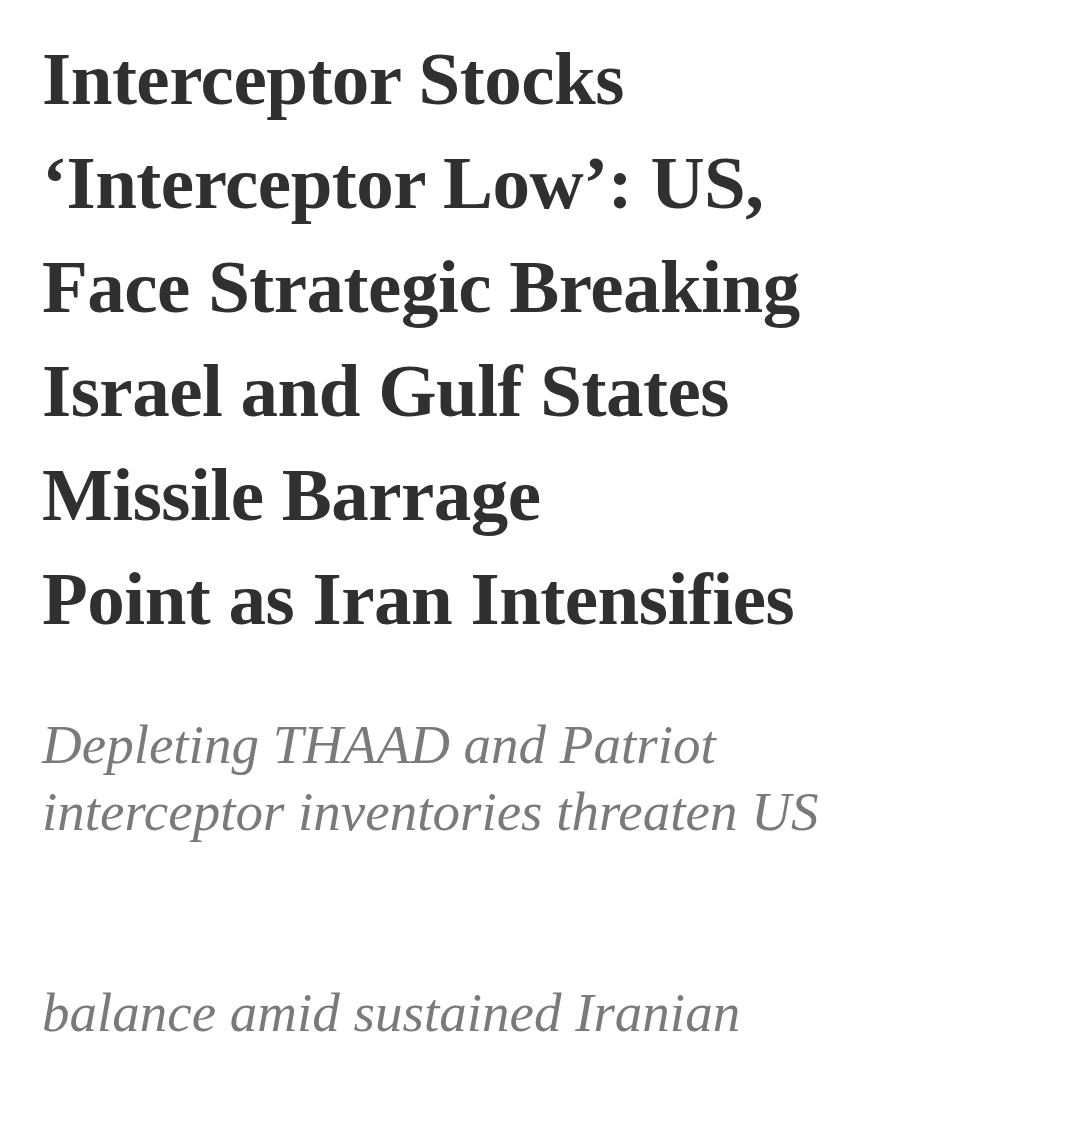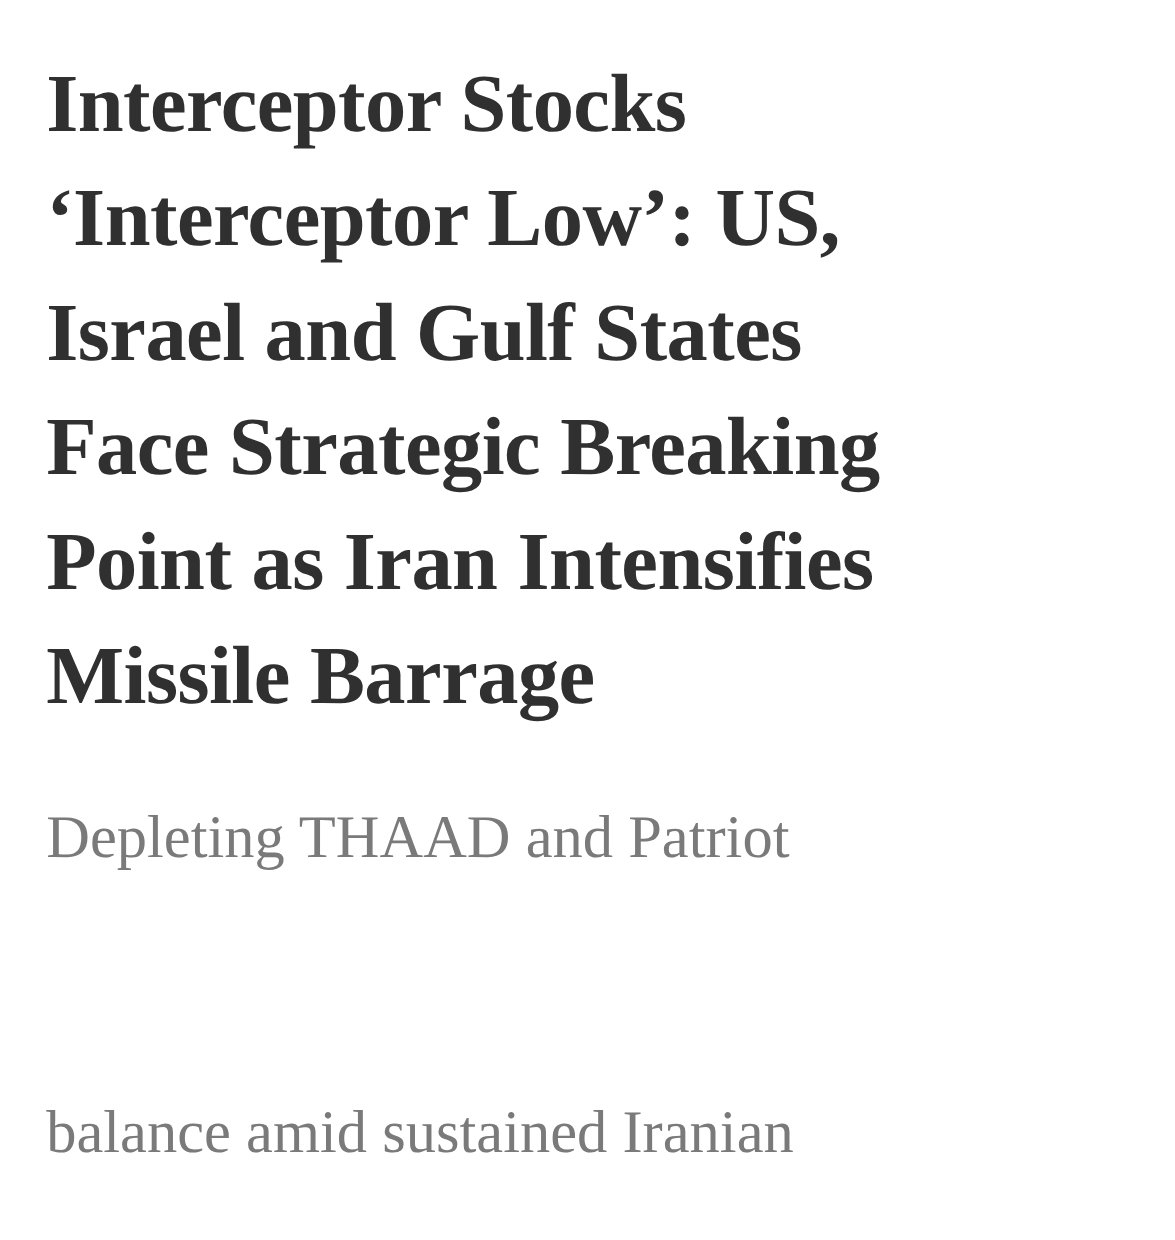--- a/index.html
+++ b/index.html
@@ -13,21 +13,21 @@
     padding: 0;
     background: var(--bg);
   }
   body {
     width: 1068px;
     height: 1127px;
     overflow: hidden;
     font-family: "Liberation Serif", "DejaVu Serif", serif;
   }
   .article-header {
-    padding: 43px 20px 0 42px;
+    padding: 27px 20px 0 42px;
   }
   .headline {
     margin: 0;
     font-family: "Liberation Serif", "DejaVu Serif", serif;
     font-weight: 700;
     font-size: 75px;
     line-height: 104px;
     letter-spacing: -0.5px;
     color: var(--headline-color);
   }
@@ -35,37 +35,38 @@
     white-space: nowrap;
   }
   .dek {
     margin: 60px 0 0 0;
     font-family: "Liberation Serif", "DejaVu Serif", serif;
     font-weight: 400;
     font-size: 55px;
     line-height: 67px;
     letter-spacing: 0;
     color: var(--dek-color);
+    font-style: italic;
   }
   .dek .line {
     white-space: nowrap;
   }
 </style>
 </head>
 <body>
 
 <header class="article-header">
   <h1 class="headline">
     <div class="line">Interceptor Stocks</div>
     <div class="line">‘Interceptor Low’: US,</div>
+    <div class="line">Face Strategic Breaking</div>
     <div class="line">Israel and Gulf States</div>
-    <div class="line">Face Strategic Breaking</div>
+    <div class="line">Missile Barrage</div>
     <div class="line">Point as Iran Intensifies</div>
-    <div class="line">Missile Barrage</div>
   </h1>
   <p class="dek">
     <span class="line">Depleting THAAD and Patriot</span><br>
-    <br>
+    <span class="line">interceptor inventories threaten US</span><br>
     <br>
     <br>
     <span class="line">balance amid sustained Iranian</span><br>
   </p>
 </header>
 
 </body></html>

